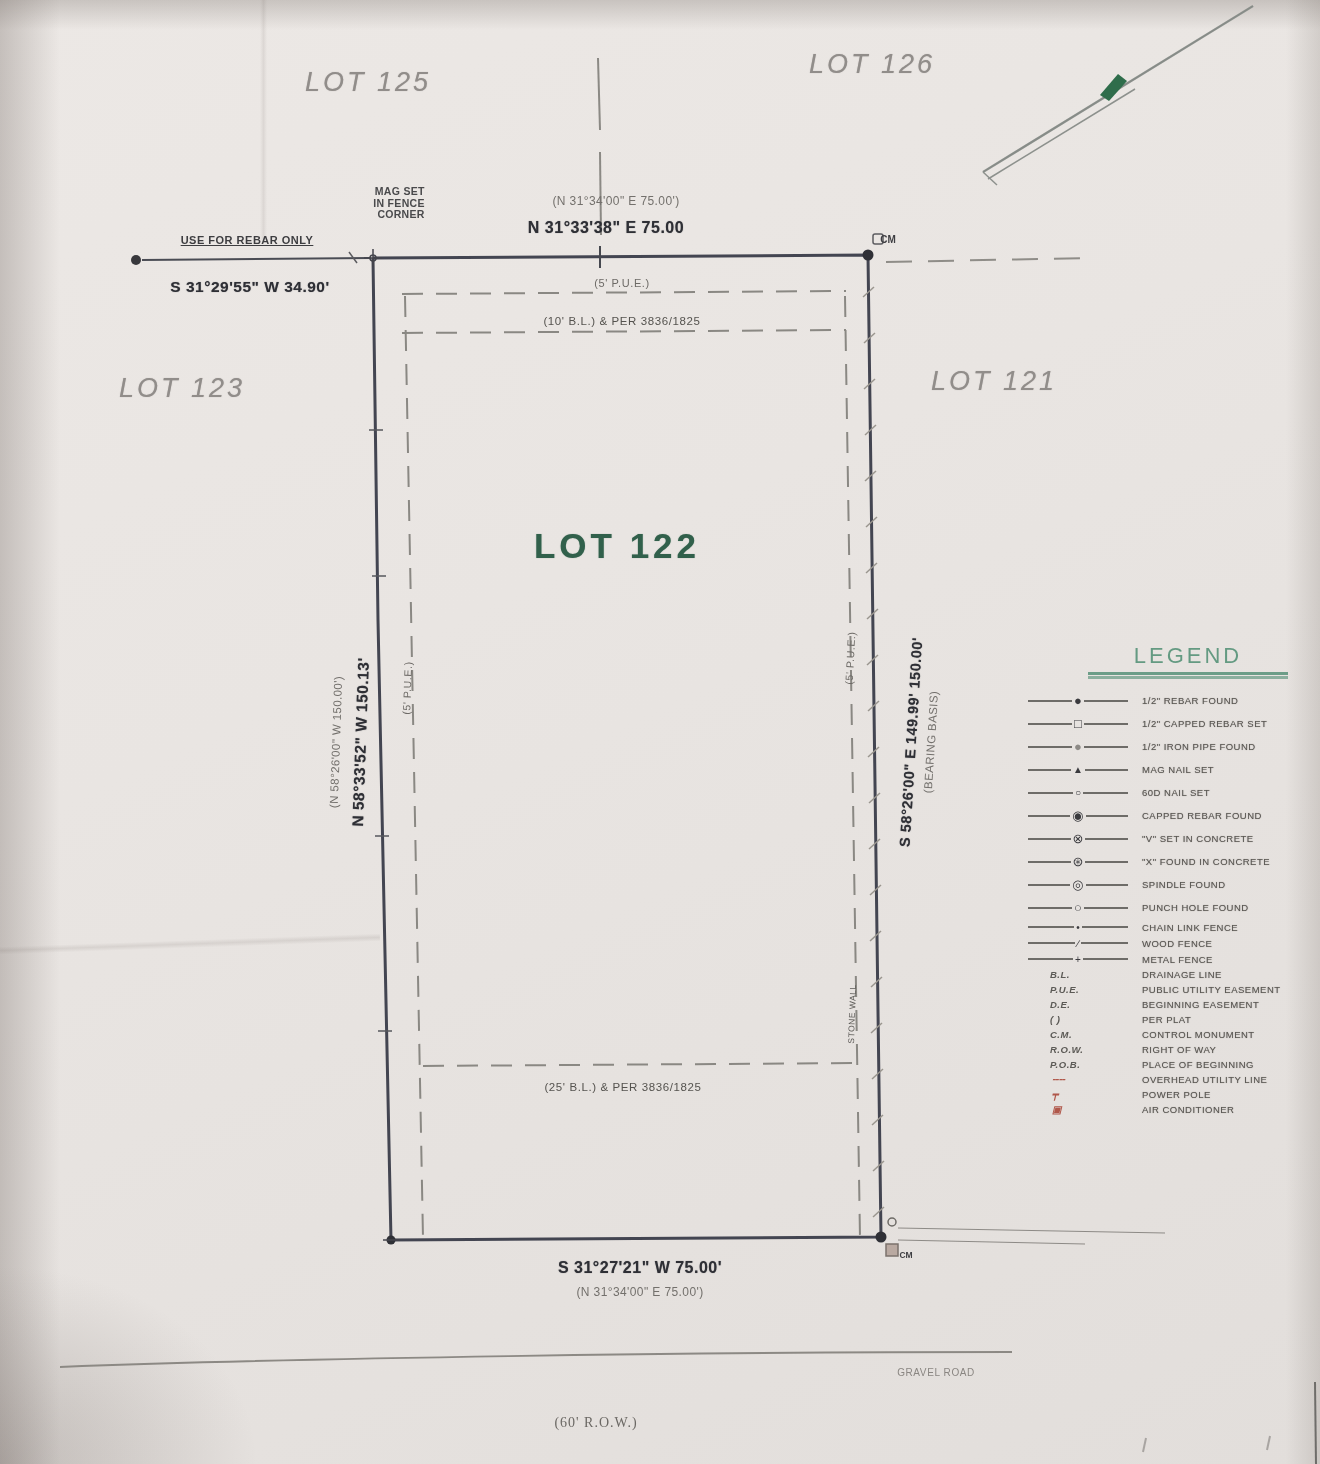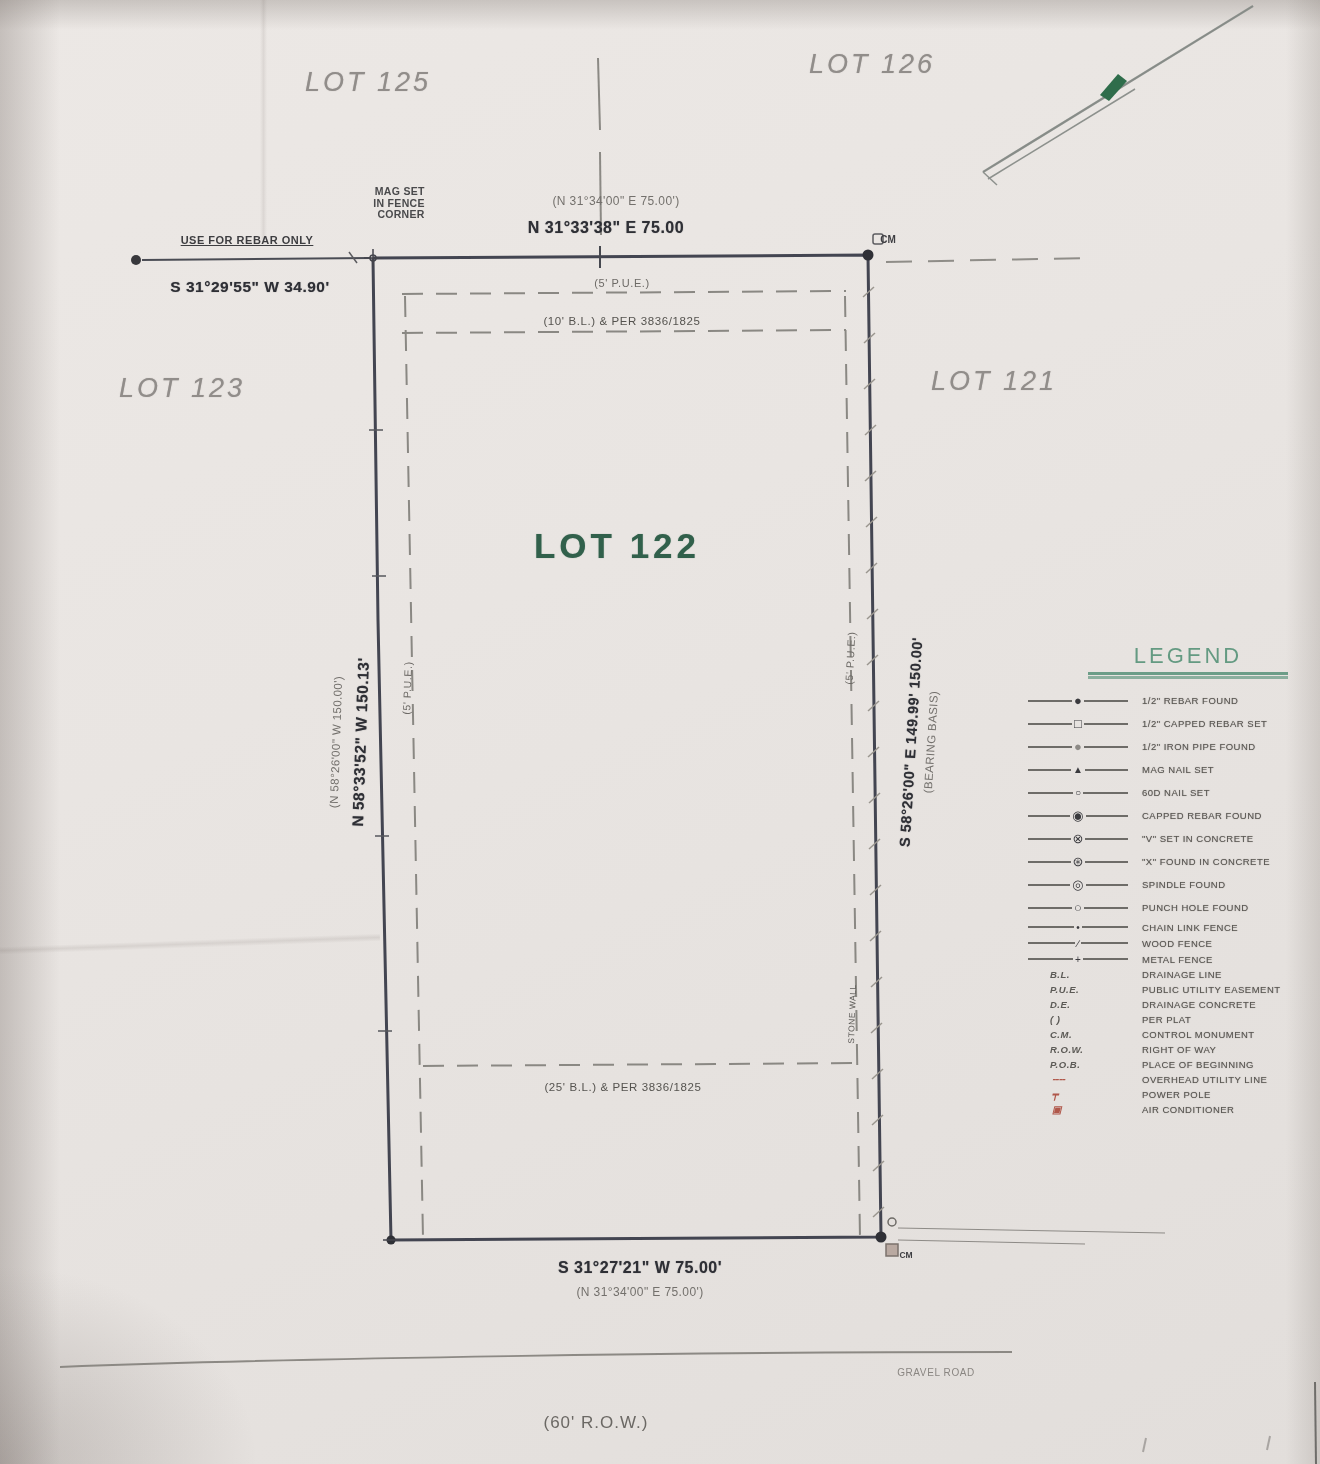--- a/index.html
+++ b/index.html
@@ -25,21 +25,21 @@
   .lot-main{color:#31604b;font-size:35px;font-weight:bold;letter-spacing:4px;text-shadow:0 0 1px rgba(49,96,75,.5);}
   .bearing{color:#2e2f35;font-weight:bold;font-size:15.5px;letter-spacing:.5px;text-shadow:0 0 1px rgba(46,47,53,.55);}
   .record{color:#73706c;font-size:12px;letter-spacing:.4px;}
   .smnote{color:#4a4a4c;font-size:10.5px;font-weight:bold;letter-spacing:.3px;line-height:11.5px;text-align:right;}
   .tie{color:#3d3d40;font-size:11px;font-weight:bold;text-decoration:underline;letter-spacing:.5px;}
   .ease{color:#6d6a66;font-size:11px;letter-spacing:.6px;}
   .easedark{color:#55534f;font-size:11.5px;letter-spacing:.6px;}
   .tiny{color:#5c5a57;font-size:8.5px;letter-spacing:.5px;}
   .cm{color:#3e3e42;font-size:10px;font-weight:bold;}
   .road-name{color:#1a6f3f;font-size:36px;font-weight:bold;letter-spacing:5px;text-shadow:0 0 1px rgba(26,111,63,.5);}
-  .road-row{color:#6b6864;font-size:17px;letter-spacing:1px;}
+  .road-row{color:#6b6864;font-size:14px;letter-spacing:1px;font-family:Liberation Serif, serif;}
   .road-surface{color:#8a8682;font-size:10px;letter-spacing:.6px;}
 
   .legend{position:absolute;left:1028px;top:643px;width:292px;}
   .lg-title{color:#4e8e72;font-size:22px;letter-spacing:3px;text-align:center;width:180px;margin-left:70px;opacity:.85;}
   .lg-underline{height:3px;background:#579179;width:200px;margin:3px 0 0 60px;box-shadow:0 4px 0 rgba(87,145,121,.75);opacity:.85;}
   .lg-rows{margin-top:14px;}
   .lg-row{display:flex;align-items:center;height:23px;}
   .lg-row.fence{height:16px;}
   .lg-row.abbr-row{height:15px;}
   .lg-row.red-row{height:15px;}
@@ -311,21 +311,21 @@
       <div class="lg-row abbr-row">
           <span class="lg-abbr">B.L.</span>
           <span class="lg-label">DRAINAGE LINE</span>
         </div>
       <div class="lg-row abbr-row">
           <span class="lg-abbr">P.U.E.</span>
           <span class="lg-label">PUBLIC UTILITY EASEMENT</span>
         </div>
       <div class="lg-row abbr-row">
           <span class="lg-abbr">D.E.</span>
-          <span class="lg-label">DRAINAGE CONCRETE</span>
+          <span class="lg-label">BEGINNING EASEMENT</span>
         </div>
       <div class="lg-row abbr-row">
           <span class="lg-abbr">( )</span>
           <span class="lg-label">PER PLAT</span>
         </div>
       <div class="lg-row abbr-row">
           <span class="lg-abbr">C.M.</span>
           <span class="lg-label">CONTROL MONUMENT</span>
         </div>
       <div class="lg-row abbr-row">

